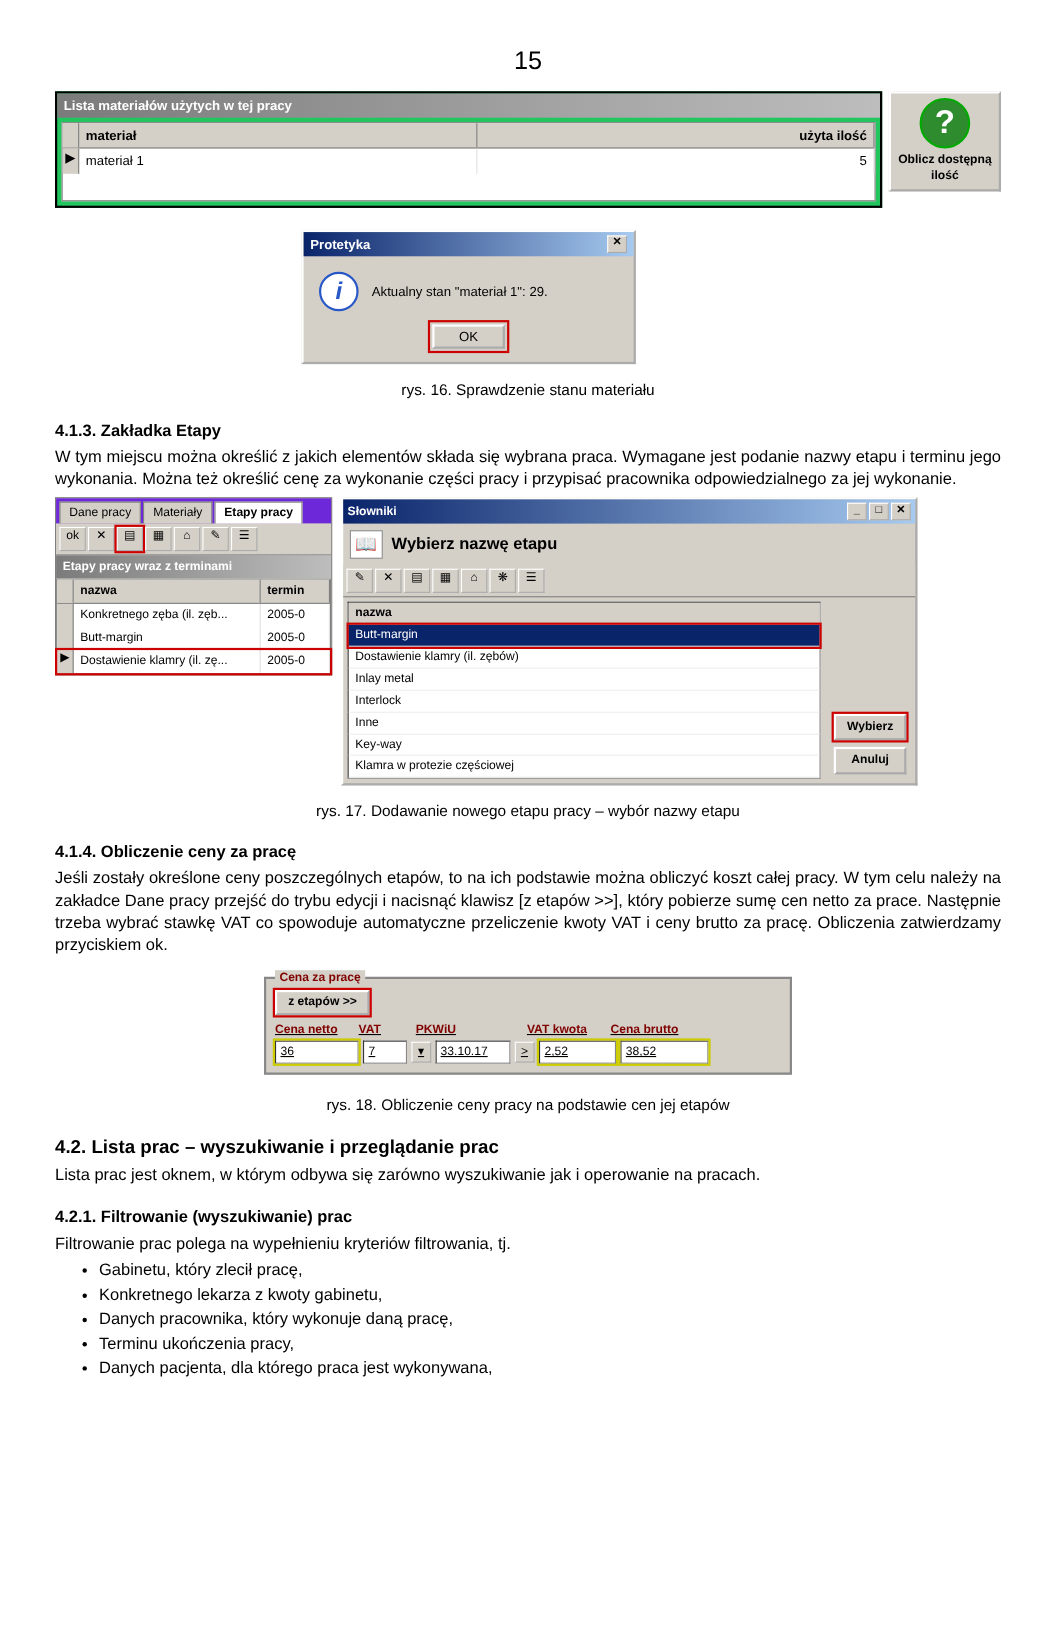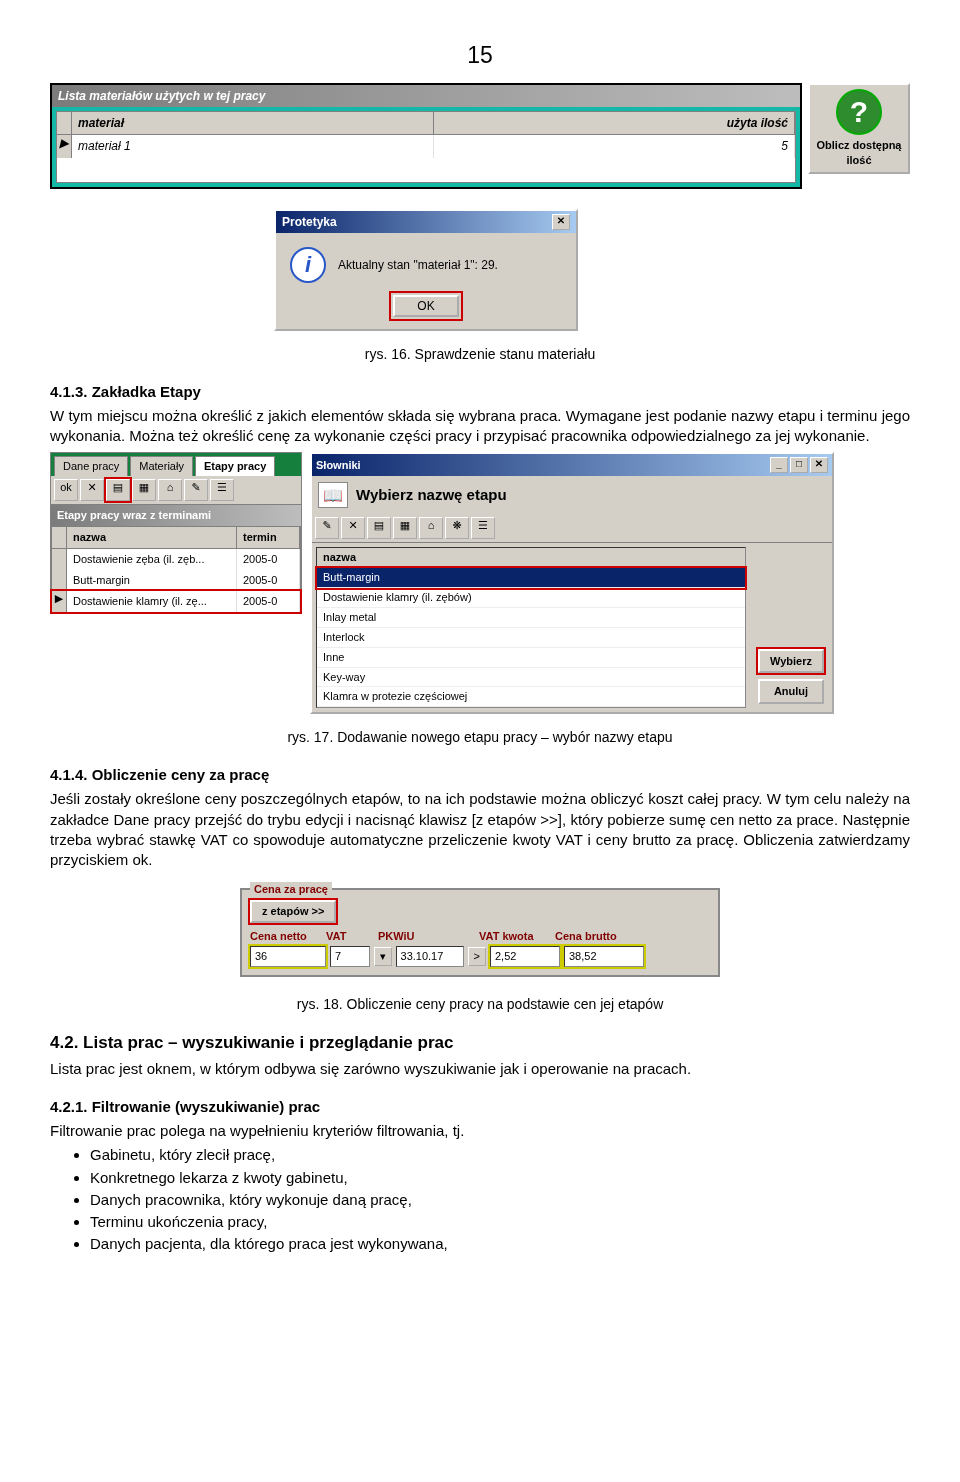--- a/index.html
+++ b/index.html
@@ -6,25 +6,24 @@
     font-family: Arial, sans-serif;
     background: #fff;
     margin: 0;
     padding: 40px 50px;
     width: 860px;
     font-size: 15px;
     line-height: 1.35;
   }
   .page-number { text-align: center; font-size: 23px; margin-bottom: 12px; }
   .win-panel {
-    background: #14b8a6;
+    background: #22c55e;
     border: 2px solid #000;
     font-size: 12px;
     font-family: Tahoma, sans-serif;
-    font-style: italic;
   }
   .titlebar {
     background: linear-gradient(to right, #7b7b7b, #bdbdbd);
     color: #fff;
     padding: 3px 6px;
     font-weight: bold;
     display: flex;
     justify-content: space-between;
     align-items: center;
   }
@@ -72,21 +71,21 @@
   .caption { text-align:center; font-size:14px; margin:14px 0 18px; }
   h2.section { font-size:17px; font-weight:bold; margin:10px 0 4px; }
   h3.sub { font-size:15px; font-weight:bold; margin:18px 0 4px; }
   p { margin:4px 0; text-align:justify; }
   ul { margin:4px 0 4px 40px; padding:0; }
   li { margin:2px 0; }
   .fig-row { display:flex; align-items:flex-start; gap:6px; }
   .toolbar { display:flex; gap:2px; padding:3px; background:#d4d0c8; border-bottom:1px solid #808080; }
   .tbtn { width:22px; height:20px; background:#d4d0c8; border:1px outset #fff; font-size:11px; text-align:center; }
   .tbtn.hl { outline:2px solid #c00; }
-  .tabset { display:flex; padding:3px 3px 0; background:#15803d; }
+  .tabset { display:flex; padding:3px 3px 0; background:#6d28d9; }
   .tab { border:1px solid #808080; border-bottom:none; padding:2px 8px; background:#d4d0c8; font-size:11px; margin-right:2px; }
   .tab.active { background:#fff; font-weight:bold; }
   .sel-row { background:#0a246a; color:#fff; outline:2px solid #c00; }
   .cena-box {
     border:2px solid #888; padding:10px 8px 8px; font-family:Tahoma,sans-serif;
     font-size:11px; background:#d4d0c8; width:460px; margin:0 auto;
     position:relative;
   }
   .cena-legend {
     position:absolute; top:-8px; left:8px; background:#d4d0c8;
@@ -203,21 +202,21 @@
       <span>Etapy pracy wraz z terminami</span>
     </div>
     <div class="grid" style="margin:0;">
       <div class="grid-header">
         <div class="row-marker"></div>
         <div class="cell">nazwa</div>
         <div class="cell" style="flex:0 0 50px">termin</div>
       </div>
       <div class="grid-row">
           <div class="row-marker"></div>
-          <div class="cell">Dostawienie zęba (il. zęb...</div>
+          <div class="cell">Konkretnego zęba (il. zęb...</div>
           <div class="cell" style="flex:0 0 50px">2005-0</div>
         </div>
       <div class="grid-row">
           <div class="row-marker"></div>
           <div class="cell">Butt-margin</div>
           <div class="cell" style="flex:0 0 50px">2005-0</div>
         </div>
       <div class="grid-row hl-row">
           <div class="row-marker">▶</div>
           <div class="cell">Dostawienie klamry (il. zę...</div>
@@ -268,21 +267,21 @@
       </div>
     </div>
   </div>
 </div>
 
 <div class="caption">rys. 17. Dodawanie nowego etapu pracy – wybór nazwy etapu</div>
 
 <h3 class="sub">4.1.4. Obliczenie ceny za pracę</h3>
 <p>Jeśli zostały określone ceny poszczególnych etapów, to na ich podstawie można obliczyć koszt całej pracy. W tym celu należy na zakładce Dane pracy przejść do trybu edycji i nacisnąć klawisz [z etapów &gt;&gt;], który pobierze sumę cen netto za prace. Następnie trzeba wybrać stawkę VAT co spowoduje automatyczne przeliczenie kwoty VAT i ceny brutto za pracę. Obliczenia zatwierdzamy przyciskiem ok.</p>
 
-<div style="display:flex; justify-content:center; margin:18px 0;">
+<div style="display:flex; justify-content:center; margin:18px 0;text-decoration:underline;">
   <div class="cena-box">
     <div class="cena-legend">Cena za pracę</div>
     <div class="zetapow">z etapów &gt;&gt;</div>
     <div class="cena-labels">
       <span style="width:72px">Cena netto</span>
       <span style="width:48px">VAT</span>
       <span style="width:75px">PKWiU</span>
       <span style="width:18px"></span>
       <span style="width:72px">VAT kwota</span>
       <span style="width:80px">Cena brutto</span>

